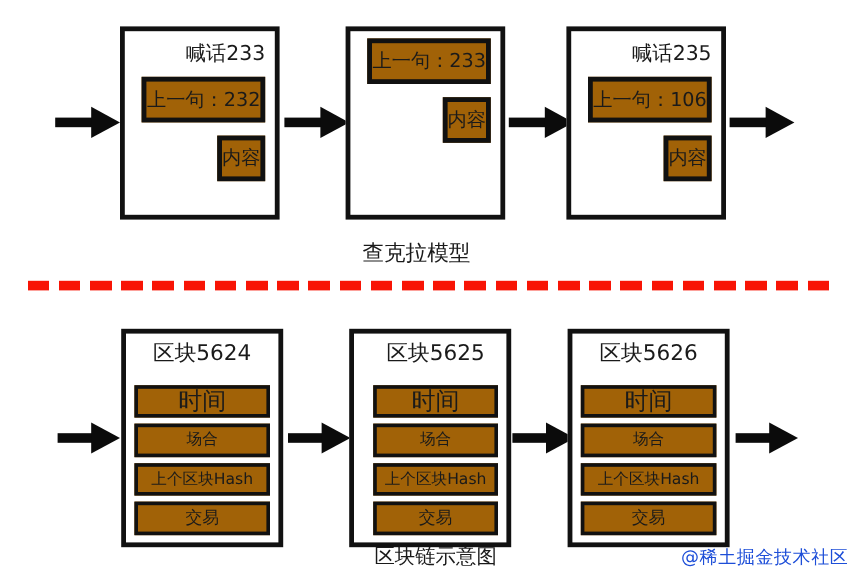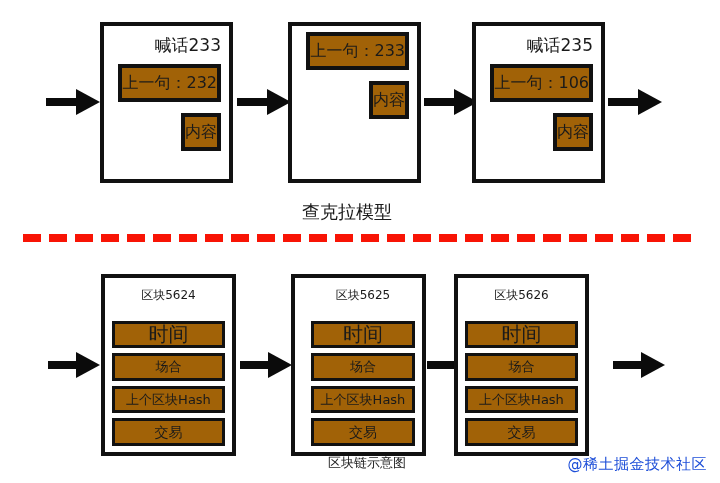--- a/index.html
+++ b/index.html
@@ -74,21 +74,21 @@
 
   
   .row-bot .node {
     width: 135px;
     height: 182px;
     padding: 4px 7px 6px 7px;
     border-width: 4px;
     justify-content: flex-start;
   }
   .row-bot .node-title {
-    font-size: 12px;
+    font-size: 18px;
     height: 26px;
     display: flex;
     align-items: center;
     justify-content: center;
     margin-bottom: 13px;
   }
   .row-bot .cell {
     height: 28px;
     border-width: 3px;
   }
@@ -117,21 +117,21 @@
   }
 
   
   .caption {
     position: absolute;
     color: #1a1a1a;
     white-space: nowrap;
     line-height: 1;
   }
   #caption-top { font-size: 18px; left: 302px; top: 203px; }
-  #caption-bottom { font-size: 13px; left: 328px; top: 456px; }
+  #caption-bottom { font-size: 17px; left: 312px; top: 456px; }
 
   
   #divider {
     position: absolute;
     left: 23px;
     top: 234px;
     width: 672px;
     height: 8px;
     background-image: repeating-linear-gradient(
       to right,
@@ -228,21 +228,21 @@
       <div class="cell c-scene">场合</div>
       <div class="cell c-hash">上个区块Hash</div>
       <div class="cell c-tx">交易</div>
     </div>
 
     <div class="arrow" style="left:427px; top:352px; width:54px; height:26px;">
       <div class="shaft" style="top:9px; width:32px; height:8px;"></div>
       <div class="head" style="left:28px; top:0px; border-width:13px 0 13px 24px;"></div>
     </div>
 
-    <div class="node" style="left:454px; top:274px;">
+    <div class="node" style="left:473px; top:274px;">
       <div class="node-title">区块5626</div>
       <div class="cell c-time">时间</div>
       <div class="cell c-scene">场合</div>
       <div class="cell c-hash">上个区块Hash</div>
       <div class="cell c-tx">交易</div>
     </div>
 
     <div class="arrow" style="left:613px; top:352px; width:54px; height:26px;">
       <div class="shaft" style="top:9px; width:32px; height:8px;"></div>
       <div class="head" style="left:28px; top:0px; border-width:13px 0 13px 24px;"></div>

